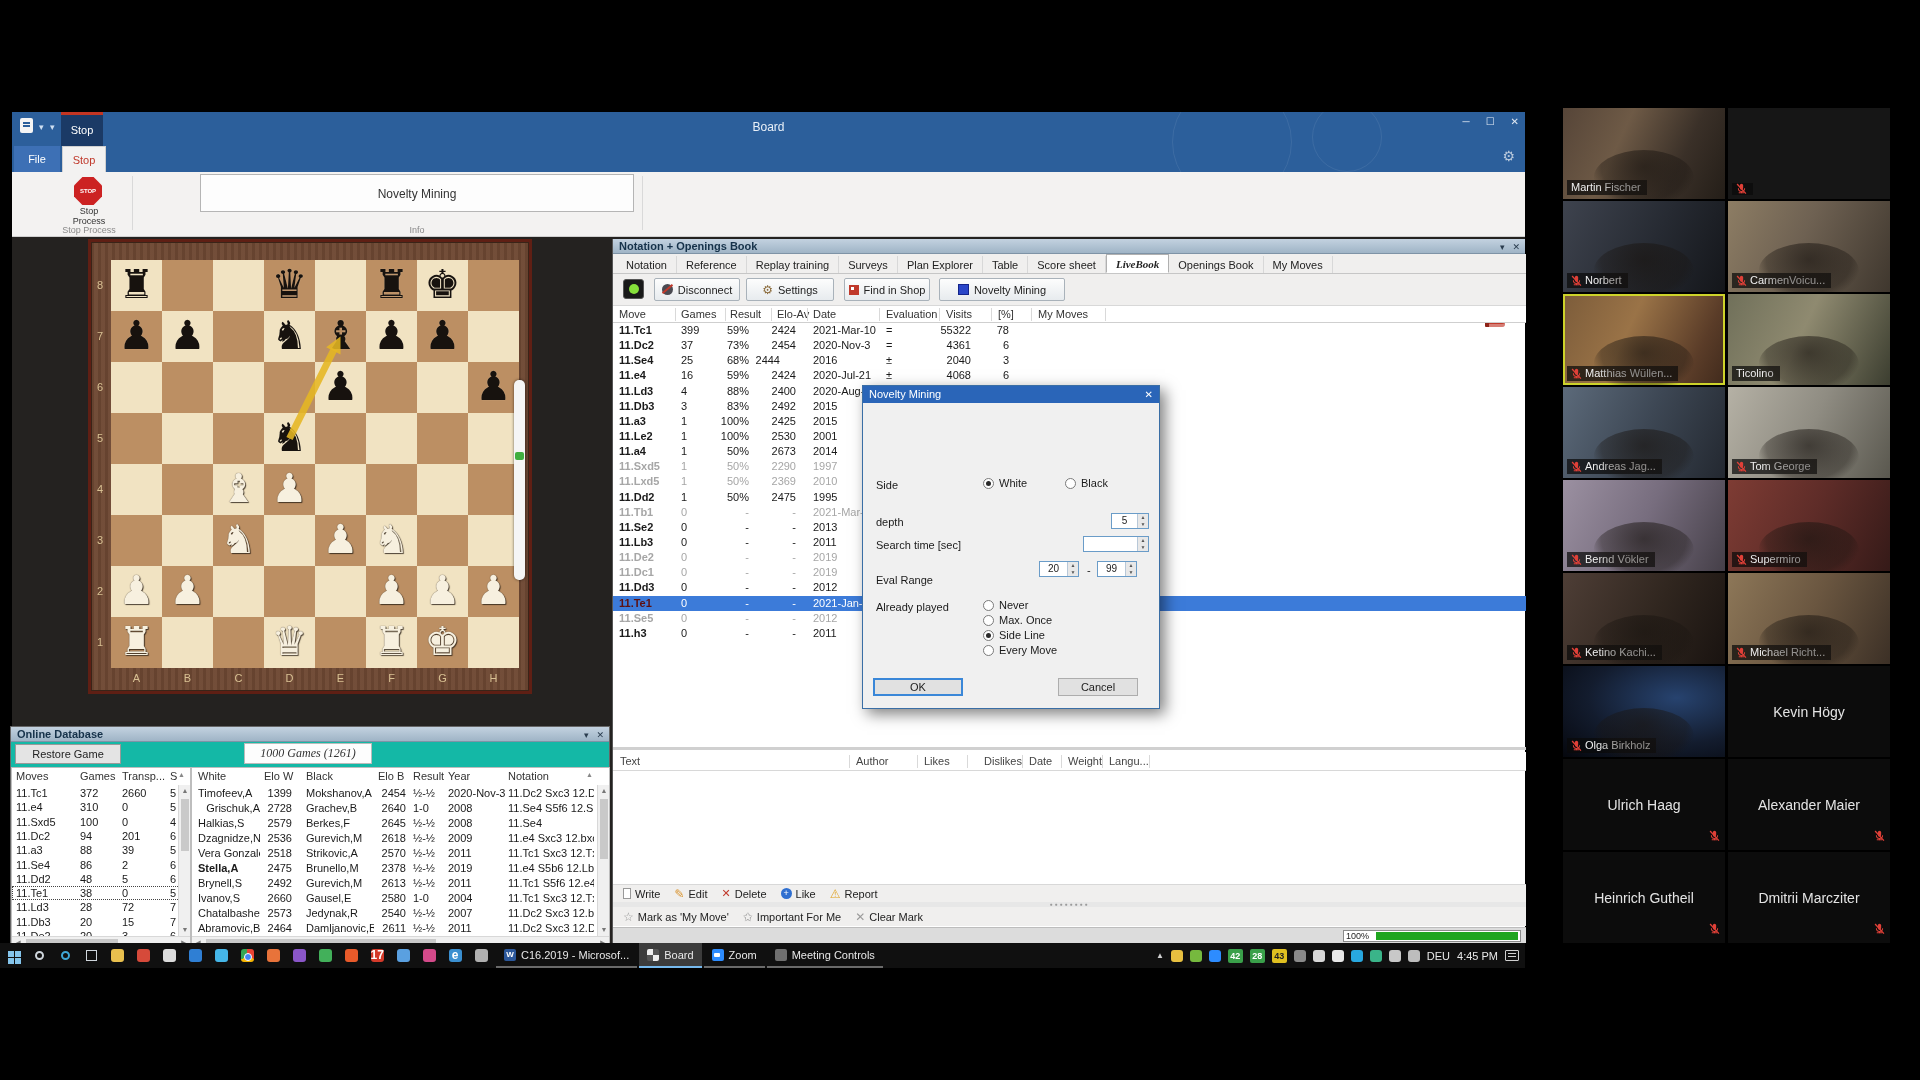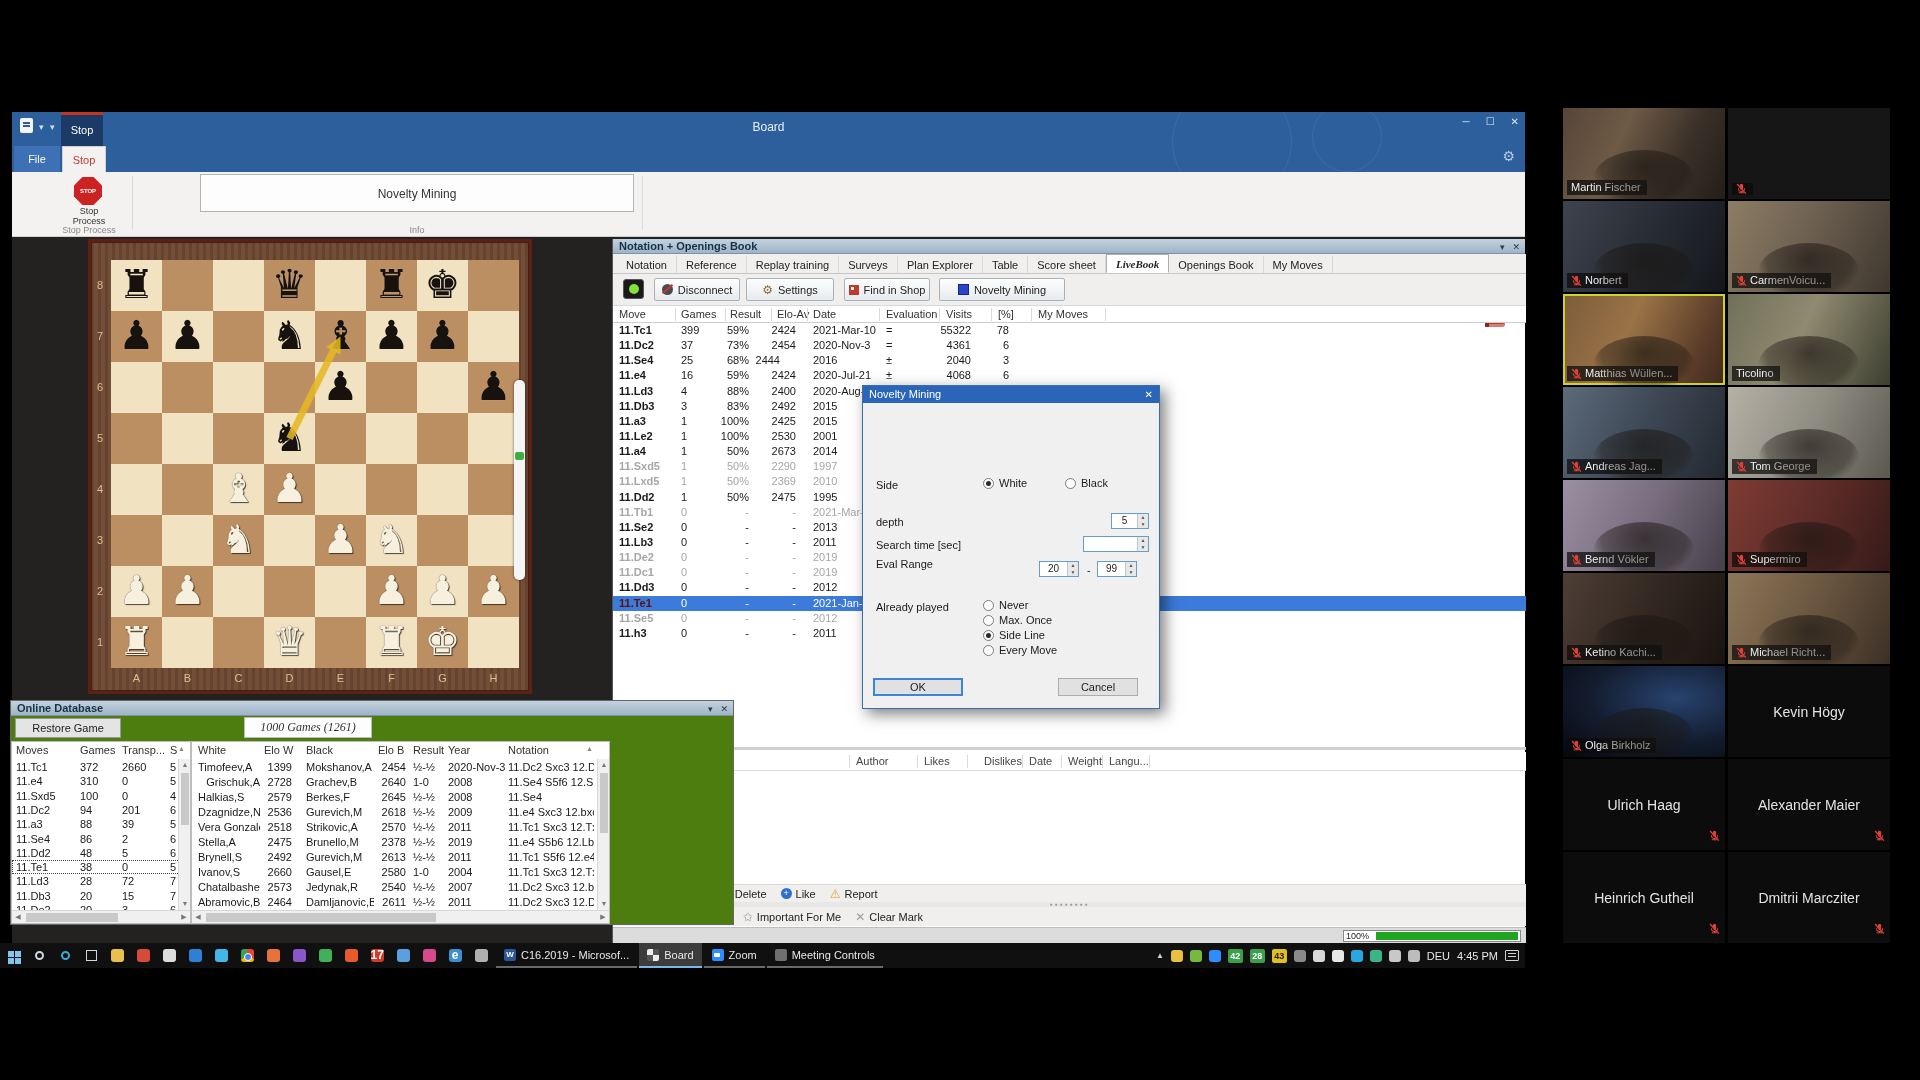--- a/index.html
+++ b/index.html
@@ -112,21 +112,21 @@
   .spin{position:absolute;height:16px;background:#fff;border:1px solid #6a9cc8;font-size:10px;}
   .spin .val{position:absolute;left:0;top:0;right:11px;text-align:center;line-height:14px;color:#222;}
   .spin .arrows{position:absolute;right:0;top:0;width:11px;height:100%;background:#e8e8e8;border-left:1px solid #b8c8d8;
                 font-size:5px;color:#555;text-align:center;line-height:7px;}
   .dash{position:absolute;font-size:11px;color:#222;}
   .dbtn{position:absolute;height:18px;background:#e1e1e1;border:1px solid #adadad;font-size:11px;color:#222;
         text-align:center;line-height:16px;}
   .dbtn.focus{border:2px solid #3a87d8;line-height:14px;}
 
   
-  .odb{left:10px;top:700px;width:724px;height:225px;background:#4d7c0f;border:1px solid #666;}
+  .odb{left:10px;top:726px;width:600px;height:225px;background:#14b8a6;border:1px solid #666;}
   .odb-btn{position:absolute;left:4px;top:17px;width:106px;height:20px;background:#e4e4e4;border:1px solid #999;
            font-size:11px;text-align:center;line-height:18px;color:#222;}
   .games-box{position:absolute;left:233px;top:16px;width:128px;height:21px;background:#fdfdfd;border:1px solid #bbb;
              font-family:"Liberation Serif",serif;font-style:italic;font-size:12px;text-align:center;line-height:19px;color:#333;}
   .tbl{position:absolute;background:#fff;border:1px solid #bdbdbd;}
   .tbl-h{position:absolute;font-size:11px;color:#333;top:2px;white-space:nowrap;}
   .sortup{position:absolute;top:3px;font-size:7px;color:#888;}
   .trow{position:absolute;left:0;width:100%;height:14px;}
   .tcell{position:absolute;font-size:11px;line-height:14px;color:#1a1a1a;white-space:nowrap;overflow:hidden;}
   .trow.focus{outline:1px dotted #444;outline-offset:-1px;}
@@ -819,21 +819,21 @@
         <div class="trow" style="top: 78px;">
           <div class="tcell" style="left: 6px; width: 62px; text-align: left;">Vera Gonzalez..</div>
           <div class="tcell" style="left: 64px; width: 36px; text-align: right;">2518</div>
           <div class="tcell" style="left: 114px; width: 68px; text-align: left;">Strikovic,A</div>
           <div class="tcell" style="left: 174px; width: 40px; text-align: right;">2570</div>
           <div class="tcell" style="left: 221px; width: 32px; text-align: left;">½-½</div>
           <div class="tcell" style="left: 256px; width: 58px; text-align: left;">2011</div>
           <div class="tcell" style="left: 316px; width: 86px; text-align: left;">11.Tc1 Sxc3 12.Txc3</div>
         </div>
         <div class="trow" style="top: 93px;">
-          <div class="tcell" style="left: 6px; width: 62px; text-align: left;">Stella,A</div>
+          <div class="tcell" style="left: 6px; width: 62px; text-align: left; font-weight: bold;">Stella,A</div>
           <div class="tcell" style="left: 64px; width: 36px; text-align: right;">2475</div>
           <div class="tcell" style="left: 114px; width: 68px; text-align: left;">Brunello,M</div>
           <div class="tcell" style="left: 174px; width: 40px; text-align: right;">2378</div>
           <div class="tcell" style="left: 221px; width: 32px; text-align: left;">½-½</div>
           <div class="tcell" style="left: 256px; width: 58px; text-align: left;">2019</div>
           <div class="tcell" style="left: 316px; width: 86px; text-align: left;">11.e4 S5b6 12.Lb3 e</div>
         </div>
         <div class="trow" style="top: 108px;">
           <div class="tcell" style="left: 6px; width: 62px; text-align: left;">Brynell,S</div>
           <div class="tcell" style="left: 64px; width: 36px; text-align: right;">2492</div>
@@ -900,21 +900,21 @@
     <div class="dlg-lbl" style="left:13px;top:130px;">depth</div>
     <div class="spin" style="left:248px;top:127px;width:38px;">
       <span class="val">5</span>
       <span class="arrows">▲<br>▼</span>
     </div>
     <div class="dlg-lbl" style="left:13px;top:153px;">Search time [sec]</div>
     <div class="spin" style="left:220px;top:150px;width:66px;">
       <span class="val"></span>
       <span class="arrows">▲<br>▼</span>
     </div>
-    <div class="dlg-lbl" style="left:13px;top:172px;">Eval Range</div>
+    <div class="dlg-lbl" style="left:13px;top:188px;">Eval Range</div>
     <div class="spin" style="left:176px;top:175px;width:40px;">
       <span class="val">20</span>
       <span class="arrows">▲<br>▼</span>
     </div>
     <div class="dash" style="left:224px;top:178px;">-</div>
     <div class="spin" style="left:234px;top:175px;width:40px;">
       <span class="val">99</span>
       <span class="arrows">▲<br>▼</span>
     </div>
     <div class="dlg-lbl" style="left:13px;top:215px;">Already played</div>

